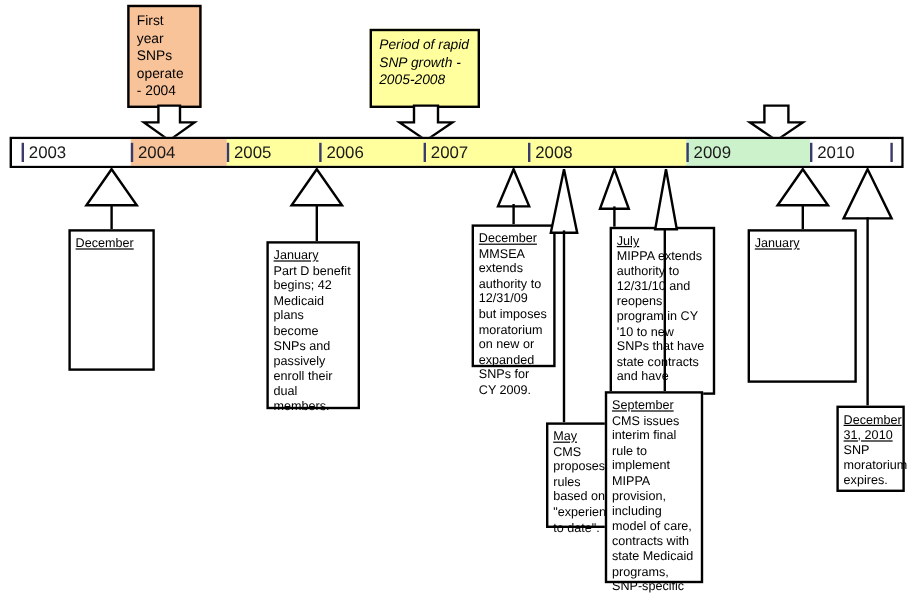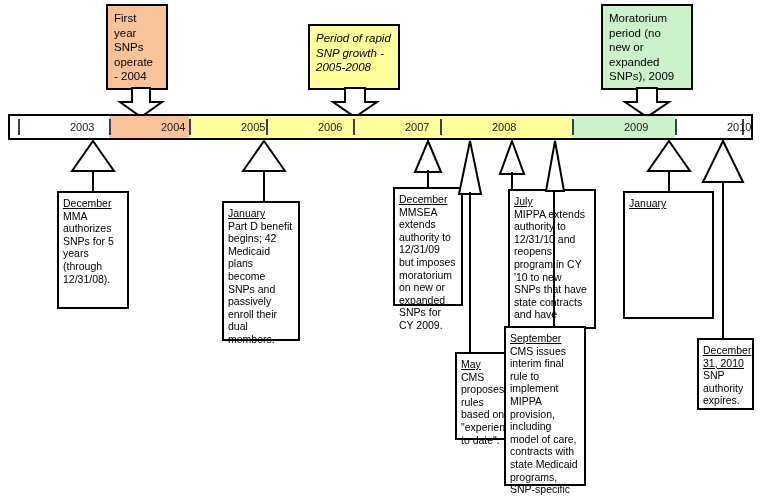--- a/index.html
+++ b/index.html
@@ -18,25 +18,24 @@
     background:#ffffff;
     box-sizing:border-box;
   }
   .seg{position:absolute;top:0;bottom:0;}
   .tick{
     position:absolute;top:3px;height:16px;width:0;
     border-left:2px solid #3b3b6b;
   }
   .yearlbl{
     position:absolute;top:5px;
-    font-size:11px;line-height:12px;
+    font-size:14px;line-height:12px;
     letter-spacing:0px;
     color:#1a1a1a;
     white-space:nowrap;
-    margin-left:46px;
   }
 
   
   .box{
     position:absolute;
     border:2px solid #000000;
     background:#ffffff;
     box-sizing:border-box;
     font-size:10.5px;
     line-height:12.6px;
@@ -80,27 +79,20 @@
     <span>rapid SNP</span>
     <span>growth  -</span>
     <span>2005-2008</span>
   </div>
   <div class="glyph" style="left:330px;top:88px;">
     <svg width="50" height="30" viewBox="0 0 50 30">
       <polygon points="15,0 35,0 35,14 47,14 25,29 3,14 15,14" fill="#ffffff" stroke="#000000" stroke-width="2"></polygon>
     </svg>
   </div>
 
-  <div class="box top green" style="left:601px;top:4px;width:92px;height:86px;">
-    <span>Moratorium</span>
-    <span>period (no</span>
-    <span>new or</span>
-    <span>expanded</span>
-    <span>SNPs), 2009</span>
-  </div>
   <div class="glyph" style="left:622px;top:88px;">
     <svg width="50" height="30" viewBox="0 0 50 30">
       <polygon points="15,0 35,0 35,14 47,14 25,29 3,14 15,14" fill="#ffffff" stroke="#000000" stroke-width="2"></polygon>
     </svg>
   </div>
 
   <div class="axis">
     <div class="seg" style="left:0px;width:99px;background:#ffffff;"></div>
     <div class="seg" style="left:99px;width:80px;background:#f9c39a;"></div>
     <div class="seg" style="left:179px;width:383px;background:#ffff9e;"></div>
@@ -128,21 +120,20 @@
   </div>
 
   <div class="glyph" style="left:70px;top:140px;">
     <svg width="46" height="32" viewBox="0 0 46 32">
       <polygon points="23,1 44,31 2,31" fill="#ffffff" stroke="#000000" stroke-width="2"></polygon>
     </svg>
   </div>
   <div class="vline" style="left:92px;top:170px;height:21px;"></div>
   <div class="box" style="left:57px;top:191px;width:72px;height:118px;">
     <span class="hd">December</span>
-    <span>MMA authorizes SNPs for 5 years (through 12/31/08).</span>
   </div>
 
   <div class="glyph" style="left:241px;top:140px;">
     <svg width="46" height="32" viewBox="0 0 46 32">
       <polygon points="23,1 44,31 2,31" fill="#ffffff" stroke="#000000" stroke-width="2"></polygon>
     </svg>
   </div>
   <div class="vline" style="left:263px;top:170px;height:31px;"></div>
   <div class="box" style="left:222px;top:201px;width:78px;height:140px;">
     <span class="hd">January</span>
@@ -205,16 +196,16 @@
   </div>
 
   <div class="glyph" style="left:700px;top:140px;">
     <svg width="46" height="43" viewBox="0 0 46 43">
       <polygon points="23,1 43,42 3,42" fill="#ffffff" stroke="#000000" stroke-width="2"></polygon>
     </svg>
   </div>
   <div class="vline" style="left:722px;top:181px;height:157px;"></div>
   <div class="box" style="left:697px;top:338px;width:57px;height:72px;">
     <span class="hd">December 31, 2010</span>
-    <span>SNP authority expires.</span>
+    <span>SNP moratorium expires.</span>
   </div>
 
 </div>
 
 </body></html>

